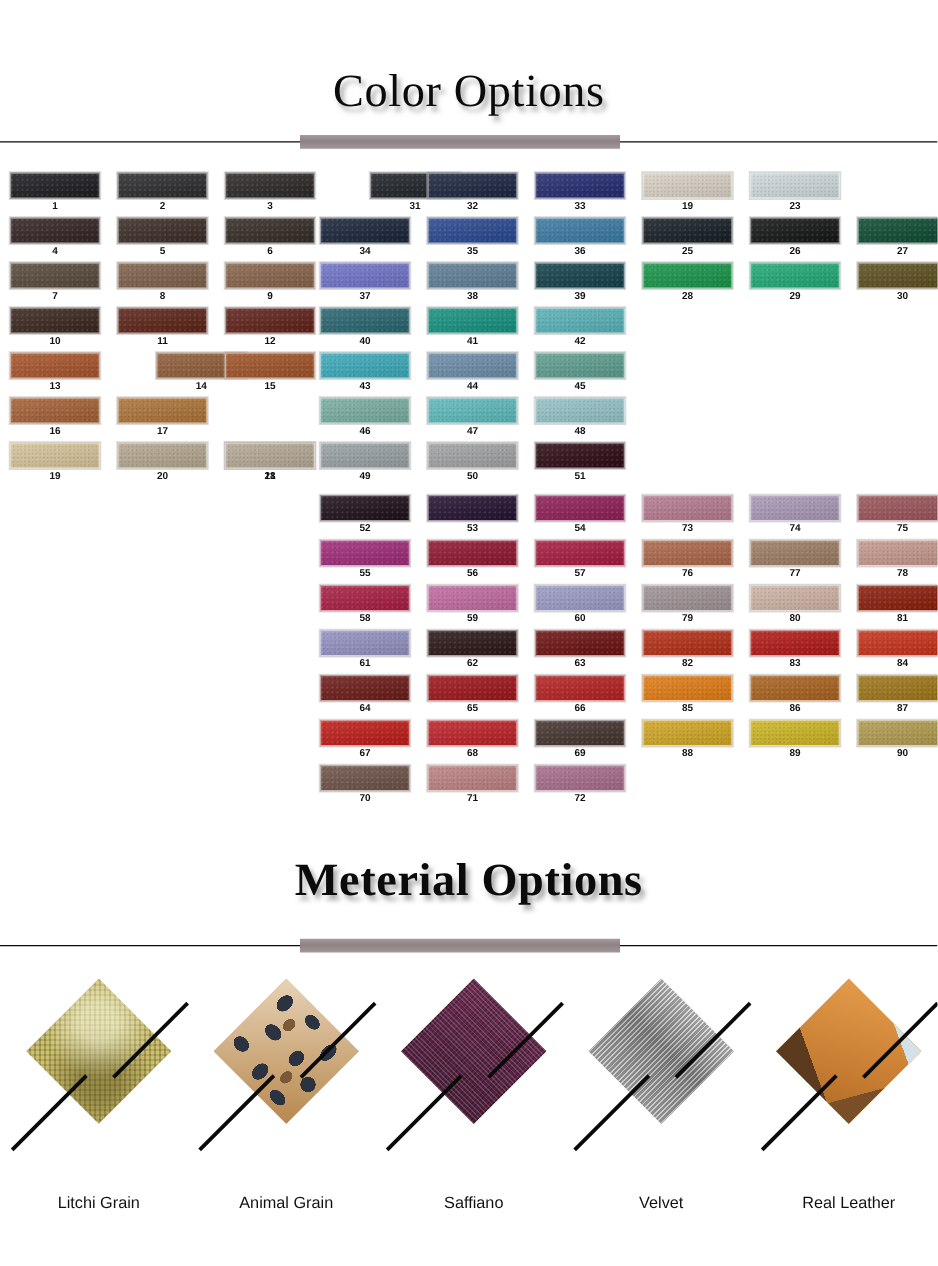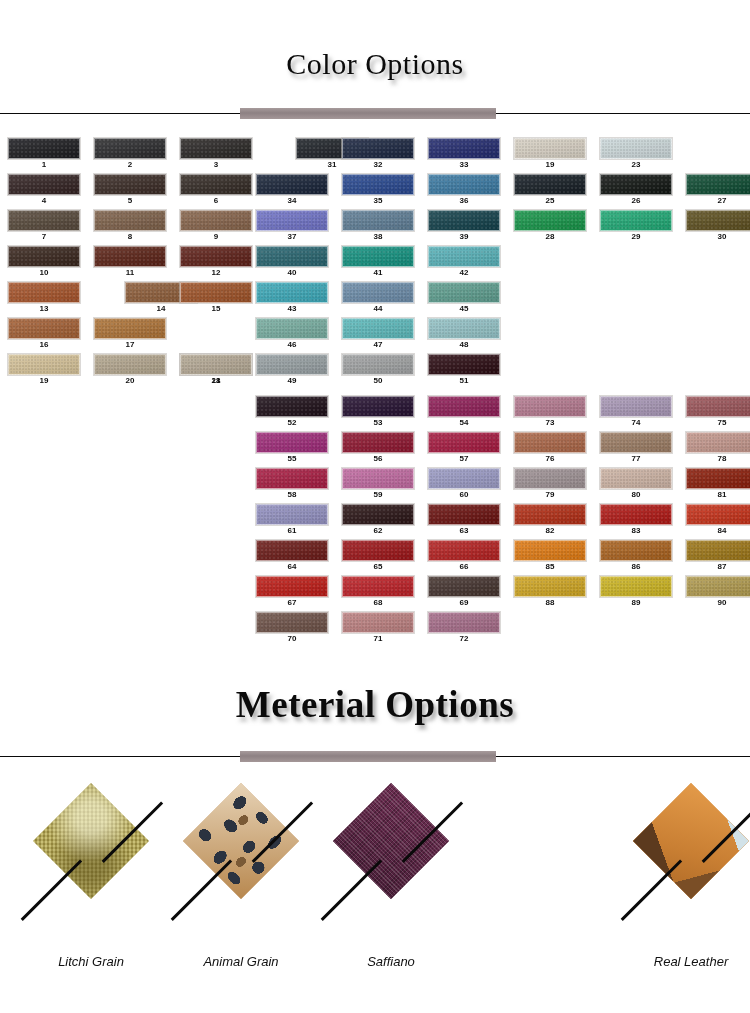--- a/index.html
+++ b/index.html
@@ -15,21 +15,21 @@
   
   .section-title{
     position:absolute;
     width:750px;
     text-align:center;
     font-family:"Liberation Serif", serif;
     color:#0b0b0b;
     text-shadow:3px 4px 4px rgba(120,120,120,.65);
     letter-spacing:.5px;
   }
-  #title-color{ top:44px; font-size:30px; line-height:40px; }
+  #title-color{ top:54px; font-size:37px; line-height:40px; }
   #title-material{ top:684px; font-size:37px; font-weight:bold; line-height:42px; }
 
   
   .divider{ position:absolute; left:0; width:750px; height:12px; }
   .divider .line{
     position:absolute; left:0; top:5px; width:750px; height:1px;
     background:#0a0a0a;
   }
   .divider .bar{
     position:absolute; left:240px; top:0px; width:256px; height:11px;
@@ -72,21 +72,21 @@
     font-family:"DejaVu Sans", sans-serif;
     font-size:13.5px;
     color:#3b3b3b;
     line-height:25px;
     text-shadow:1px 1px 2px rgba(170,170,170,.8);
     letter-spacing:.2px;
   }
   #note div{white-space:nowrap;}
 
   
-  #materials{position:absolute;left:16px;top:778px;width:598px;height:235px;font-style:italic;}
+  #materials{position:absolute;left:4px;top:778px;width:598px;height:235px;}
   .mat{position:absolute;width:150px;height:235px;}
   .mat .dwrap{
     position:absolute;left:18px;top:6px;width:114px;height:114px;
   }
   .mat .diamond{
     position:absolute;left:16px;top:16px;
     width:82px;height:82px;
     transform:rotate(45deg);
     background-size:cover;
     overflow:hidden;
@@ -560,20 +560,28 @@
         <div class="label">Animal Grain</div>
       </div>
       <div class="mat" style="left: 300px;">
         <div class="dwrap">
           <div class="diamond tex-saffiano"></div>
           <div class="slash tr"></div>
           <div class="slash bl"></div>
         </div>
         <div class="label">Saffiano</div>
       </div>
+      <div class="mat" style="left: 450px;">
+        <div class="dwrap">
+          <div class="diamond tex-velvet"></div>
+          <div class="slash tr"></div>
+          <div class="slash bl"></div>
+        </div>
+        <div class="label">Velvet</div>
+      </div>
       <div class="mat" style="left: 600px;">
         <div class="dwrap">
           <div class="diamond tex-leather"></div>
           <div class="slash tr"></div>
           <div class="slash bl"></div>
         </div>
         <div class="label">Real Leather</div>
       </div>
     </div>
 

